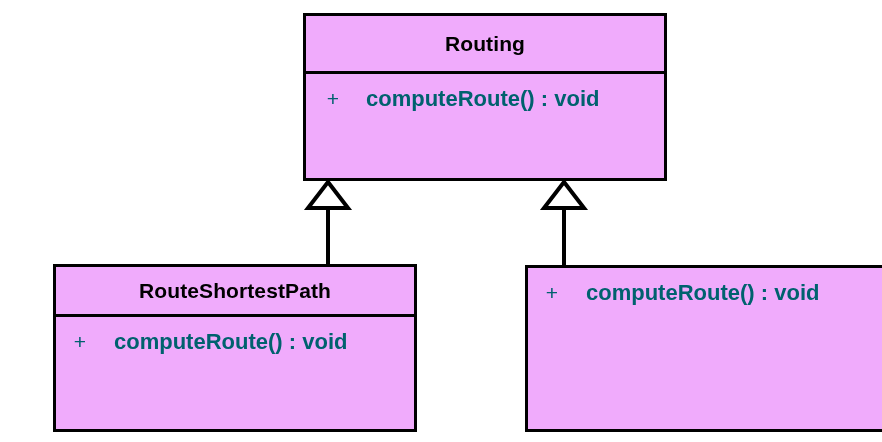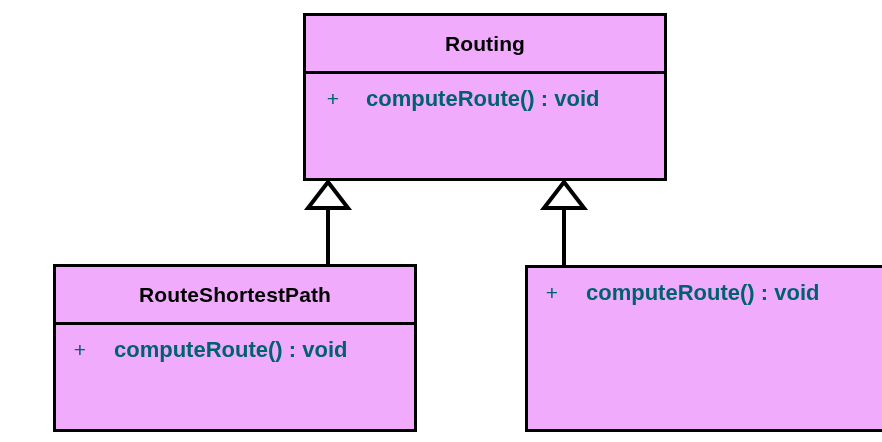--- a/index.html
+++ b/index.html
@@ -98,21 +98,21 @@
   }
 
   
   #class-route-shortest-path {
     left: 22px;
     top: 264px;
     width: 364px;
     height: 168px;
   }
   #class-route-shortest-path .uml-class-name {
-    height: 58px;
+    height: 50px;
     font-size: 21px;
   }
   #class-route-shortest-path .uml-compartment {
     padding-left: 12px;
   }
   #class-route-shortest-path .uml-member {
     font-size: 22px;
     line-height: 30px;
   }
   #class-route-shortest-path .uml-member-visibility {

